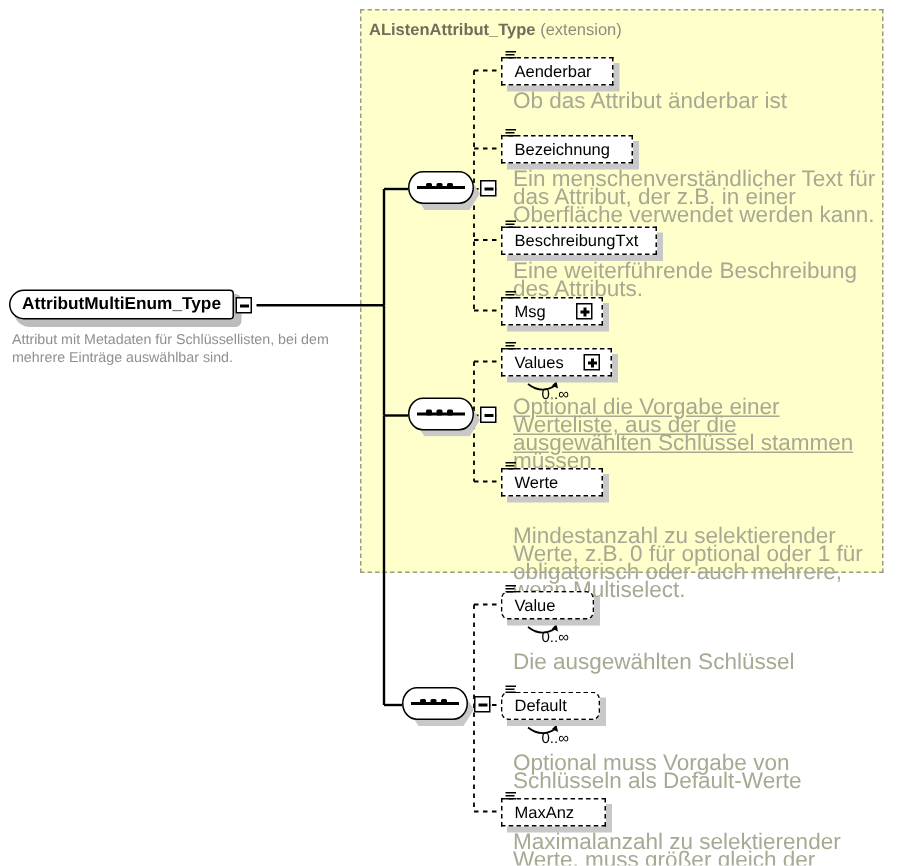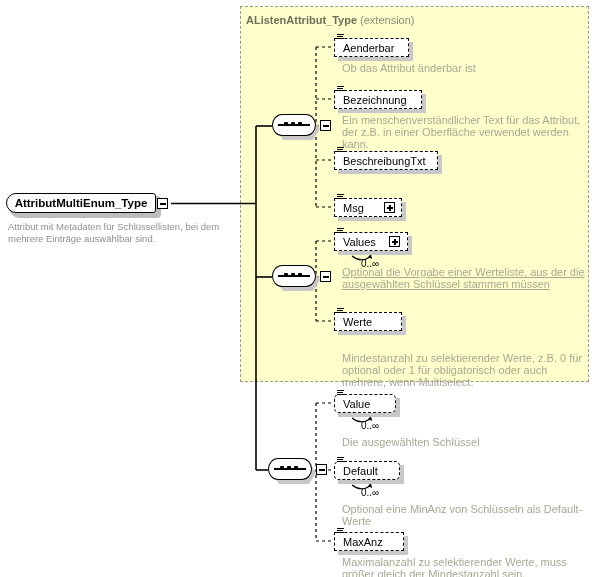--- a/index.html
+++ b/index.html
@@ -135,21 +135,21 @@
   
   .occ{
     position:absolute;
     font-size:10px;
     color:#000;
     white-space:nowrap;
   }
 
   .desc{
     position:absolute;
-    font-size:11px;
+    font-size:15px;
     line-height:12px;
     color:#a0a096;
     white-space:normal;
   }
   .ext-box ~ .desc{color:#a8a893;}
 
   
   .seq{
     position:absolute;
     width:46px;height:24px;
@@ -293,20 +293,21 @@
   <div class="el" style="left:334px;top:151px;width:104px;">
     <div class="shadow"></div>
     <div class="body"></div>
     <div class="glyph">
         <i></i>
         <i></i>
         <i></i>
       </div>
     <div class="label">BeschreibungTxt</div>
   </div>
+  <div class="desc" style="left:342px;top:175px;width:250px;">Eine weiterführende Beschreibung des Attributs.</div>
 
   <div class="el" style="left:334px;top:198px;width:68px;">
     <div class="shadow"></div>
     <div class="body"></div>
     <div class="glyph">
         <i></i>
         <i></i>
         <i></i>
       </div>
     <div class="label">Msg</div>
@@ -356,21 +357,21 @@
     <div class="shadow"></div>
     <div class="body"></div>
     <div class="glyph">
         <i></i>
         <i></i>
         <i></i>
       </div>
     <div class="label">Default</div>
   </div>
   <div class="occ" style="left:361px;top:487px;">0..∞</div>
-  <div class="desc" style="left:342px;top:503px;width:256px;">Optional eine MinAnz von Schlüsseln als Default-Werte</div>
+  <div class="desc" style="left:342px;top:503px;width:256px;">Optional muss Vorgabe von Schlüsseln als Default-Werte</div>
 
   <div class="el" style="left:334px;top:532px;width:70px;">
     <div class="shadow"></div>
     <div class="body"></div>
     <div class="glyph">
         <i></i>
         <i></i>
         <i></i>
       </div>
     <div class="label">MaxAnz</div>

